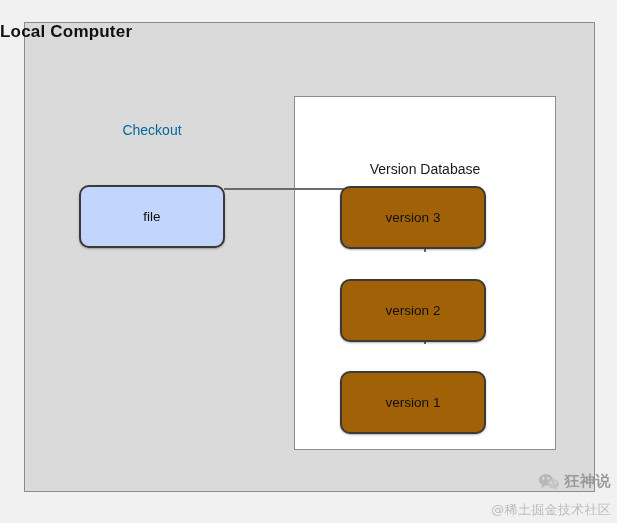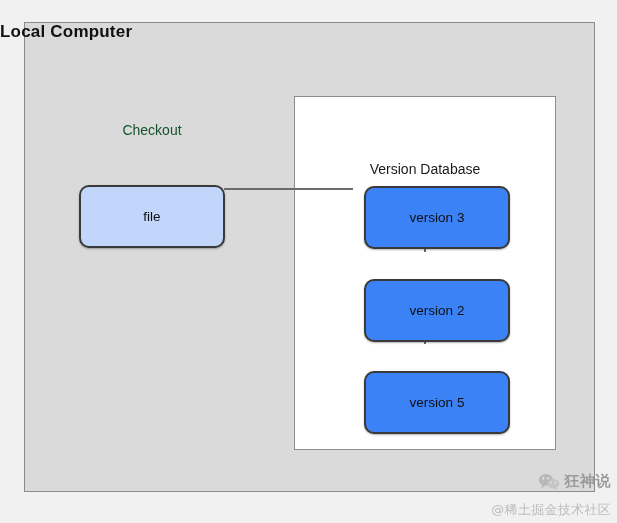--- a/index.html
+++ b/index.html
@@ -68,21 +68,21 @@
   }
 
   
   .checkout-label {
     position: absolute;
     left: 79px;
     top: 122px;
     width: 146px;
     text-align: center;
     font-size: 14px;
-    color: #14532d;
+    color: #0369a1;
   }
 
   
   .node {
     position: absolute;
     box-sizing: border-box;
     border: 2px solid #3a3a3a;
     border-radius: 10px;
     display: flex;
     align-items: center;
@@ -93,24 +93,24 @@
     margin-top: 28px;
   }
   .node-file {
     left: 79px;
     top: 157px;
     width: 146px;
     height: 63px;
     background: #c2d6fb;
   }
   .node-version {
-    left: 364px;
+    left: 340px;
     width: 146px;
     height: 63px;
-    background: #3b82f6;
+    background: #a16207;
   }
   .node-v3 { top: 158px; }
   .node-v2 { top: 251px; }
   .node-v1 { top: 343px; }
 
   
   .conn {
     position: absolute;
     background: #6b6b6b;
   }
@@ -191,21 +191,21 @@
 
   <div class="node node-version node-v3">
     <span>version 3</span>
   </div>
 
   <div class="node node-version node-v2">
     <span>version 2</span>
   </div>
 
   <div class="node node-version node-v1">
-    <span>version 5</span>
+    <span>version 1</span>
   </div>
 
   <div class="watermark">
     <div class="wm-top">
       <span class="wm-icon">
         <svg viewBox="0 0 28 22" width="22" height="17" xmlns="http://www.w3.org/2000/svg">
           <ellipse cx="10" cy="9" rx="9.2" ry="7.6" fill="#9e9e9e"></ellipse>
           <polygon points="5,15 4,20 9,16.5" fill="#9e9e9e"></polygon>
           <circle cx="6.8" cy="7" r="1.35" fill="#f1f1f1"></circle>
           <circle cx="13.0" cy="7" r="1.35" fill="#f1f1f1"></circle>

